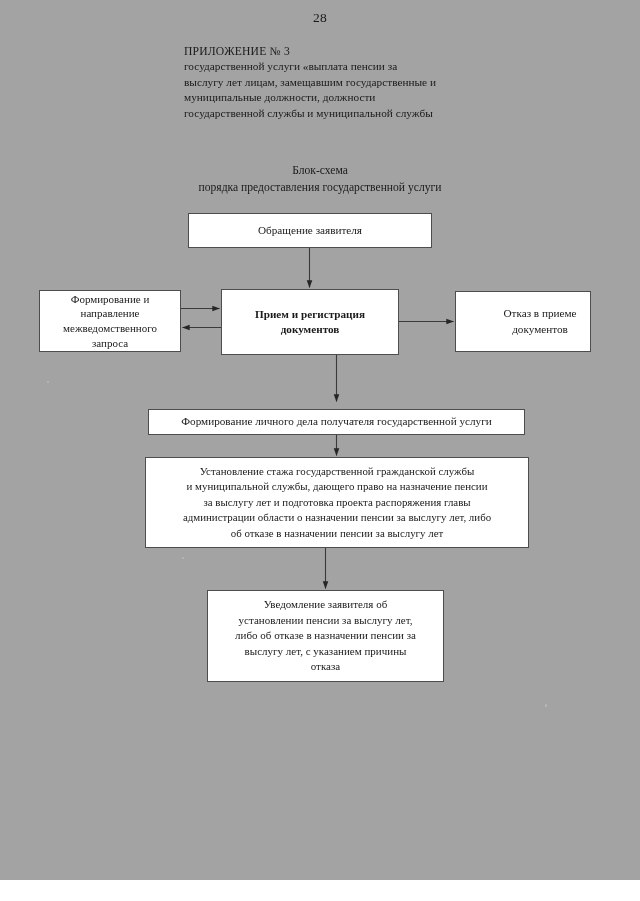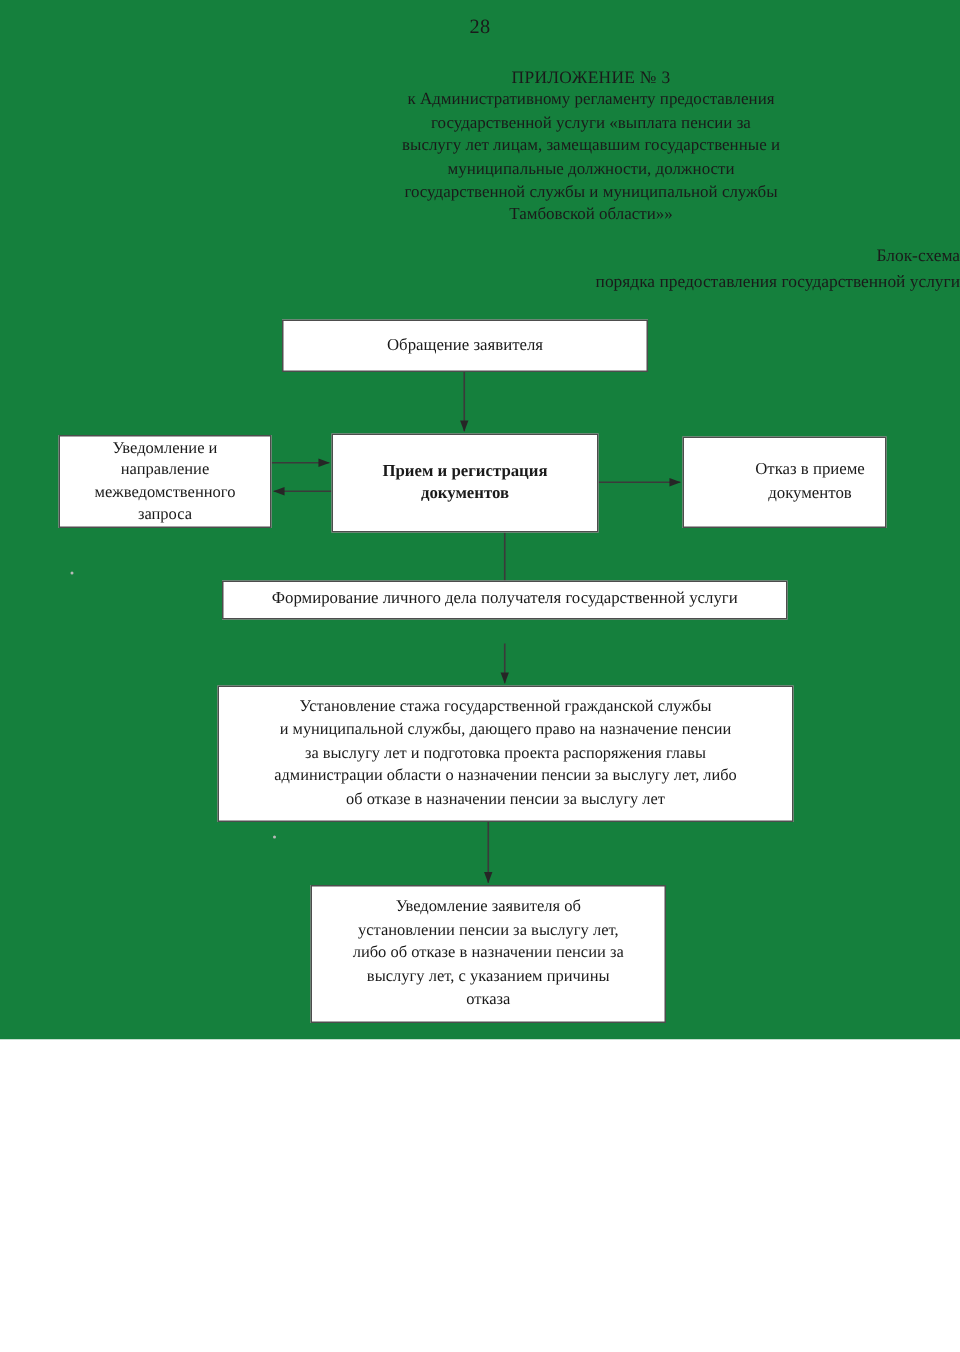--- a/index.html
+++ b/index.html
@@ -7,58 +7,58 @@
     padding: 0;
     background: #ffffff;
   }
   body {
     font-family: "Liberation Serif", "DejaVu Serif", serif;
     color: #1a1a1a;
   }
   #page {
     position: relative;
     width: 640px;
-    height: 693px;
-    background: #15803d;
+    height: 880px;
+    background: #a3a3a3;
     overflow: hidden;
   }
 
   
   .page-number {
     position: absolute;
     top: 10px;
     left: 0;
     width: 640px;
     text-align: center;
     font-size: 13.5px;
     letter-spacing: .3px;
   }
 
   
   .appendix {
     position: absolute;
     top: 44px;
     right: 36px;
     width: 420px;
-    text-align: center;
+    text-align: left;
     font-size: 11.3px;
     line-height: 15.4px;
   }
   .appendix .lead {
     font-size: 11.6px;
     letter-spacing: .2px;
   }
 
   
   .caption {
     position: absolute;
     top: 163px;
     left: 0;
     width: 640px;
-    text-align: right;
+    text-align: center;
     font-size: 11.6px;
     line-height: 16.5px;
     font-family: Liberation Serif, serif;
   }
   .caption .line2 { display: block; }
 
   
   .node {
     position: absolute;
     box-sizing: border-box;
@@ -71,21 +71,21 @@
     font-size: 11.2px;
     line-height: 15.2px;
     padding: 2px 6px;
   }
   .node .txt { display: block; width: 100%; }
 
   #node-application  { left: 188px; top: 213px; width: 244px; height: 35px; }
   #node-interdept    { left: 39px;  top: 290px; width: 142px; height: 62px; font-size: 11px; line-height: 14.6px; }
   #node-reception    { left: 221px; top: 289px; width: 178px; height: 66px; font-weight: bold; }
   #node-refusal      { left: 455px; top: 291px; width: 136px; height: 61px; padding-left: 40px; }
-  #node-personalfile { left: 148px; top: 387px; width: 377px; height: 26px; }
+  #node-personalfile { left: 148px; top: 409px; width: 377px; height: 26px; }
   #node-seniority    { left: 145px; top: 457px; width: 384px; height: 91px; font-size: 10.9px; line-height: 15.6px; }
   #node-notification { left: 207px; top: 590px; width: 237px; height: 92px; font-size: 11px; line-height: 15.4px; }
 
   
   .node .ln { display: block; }
 
   
   #wires {
     position: absolute;
     left: 0; top: 0;
@@ -102,26 +102,24 @@
 </style>
 </head>
 <body>
 
 <div id="page">
 
   <div class="page-number">28</div>
 
   <div class="appendix">
     <div class="lead">ПРИЛОЖЕНИЕ № 3</div>
-    <div>к Административному регламенту предоставления</div>
     <div>государственной услуги   «выплата пенсии за</div>
     <div>выслугу лет лицам, замещавшим государственные и</div>
     <div>муниципальные должности, должности</div>
     <div>государственной службы и муниципальной службы</div>
-    <div>Тамбовской области»»</div>
   </div>
 
   <div class="caption">
     <span class="line1">Блок-схема</span>
     <span class="line2">порядка предоставления государственной услуги</span>
   </div>
 
   <svg id="wires" viewBox="0 0 640 901" xmlns="http://www.w3.org/2000/svg">
     <defs>
       <marker id="ah" markerWidth="9" markerHeight="9" refX="7.2" refY="3.1" orient="auto" markerUnits="userSpaceOnUse">
@@ -145,21 +143,21 @@
   </svg>
 
   <div class="node" id="node-application">
     <span class="txt">
         <span class="ln">Обращение заявителя</span>
       </span>
   </div>
 
   <div class="node" id="node-interdept">
     <span class="txt">
-      <span class="ln">Уведомление и</span>
+      <span class="ln">Формирование и</span>
       <span class="ln">направление</span>
       <span class="ln">межведомственного</span>
       <span class="ln">запроса</span>
     </span>
   </div>
 
   <div class="node" id="node-reception">
     <span class="txt">
       <span class="ln">Прием и регистрация</span>
       <span class="ln">документов</span>

